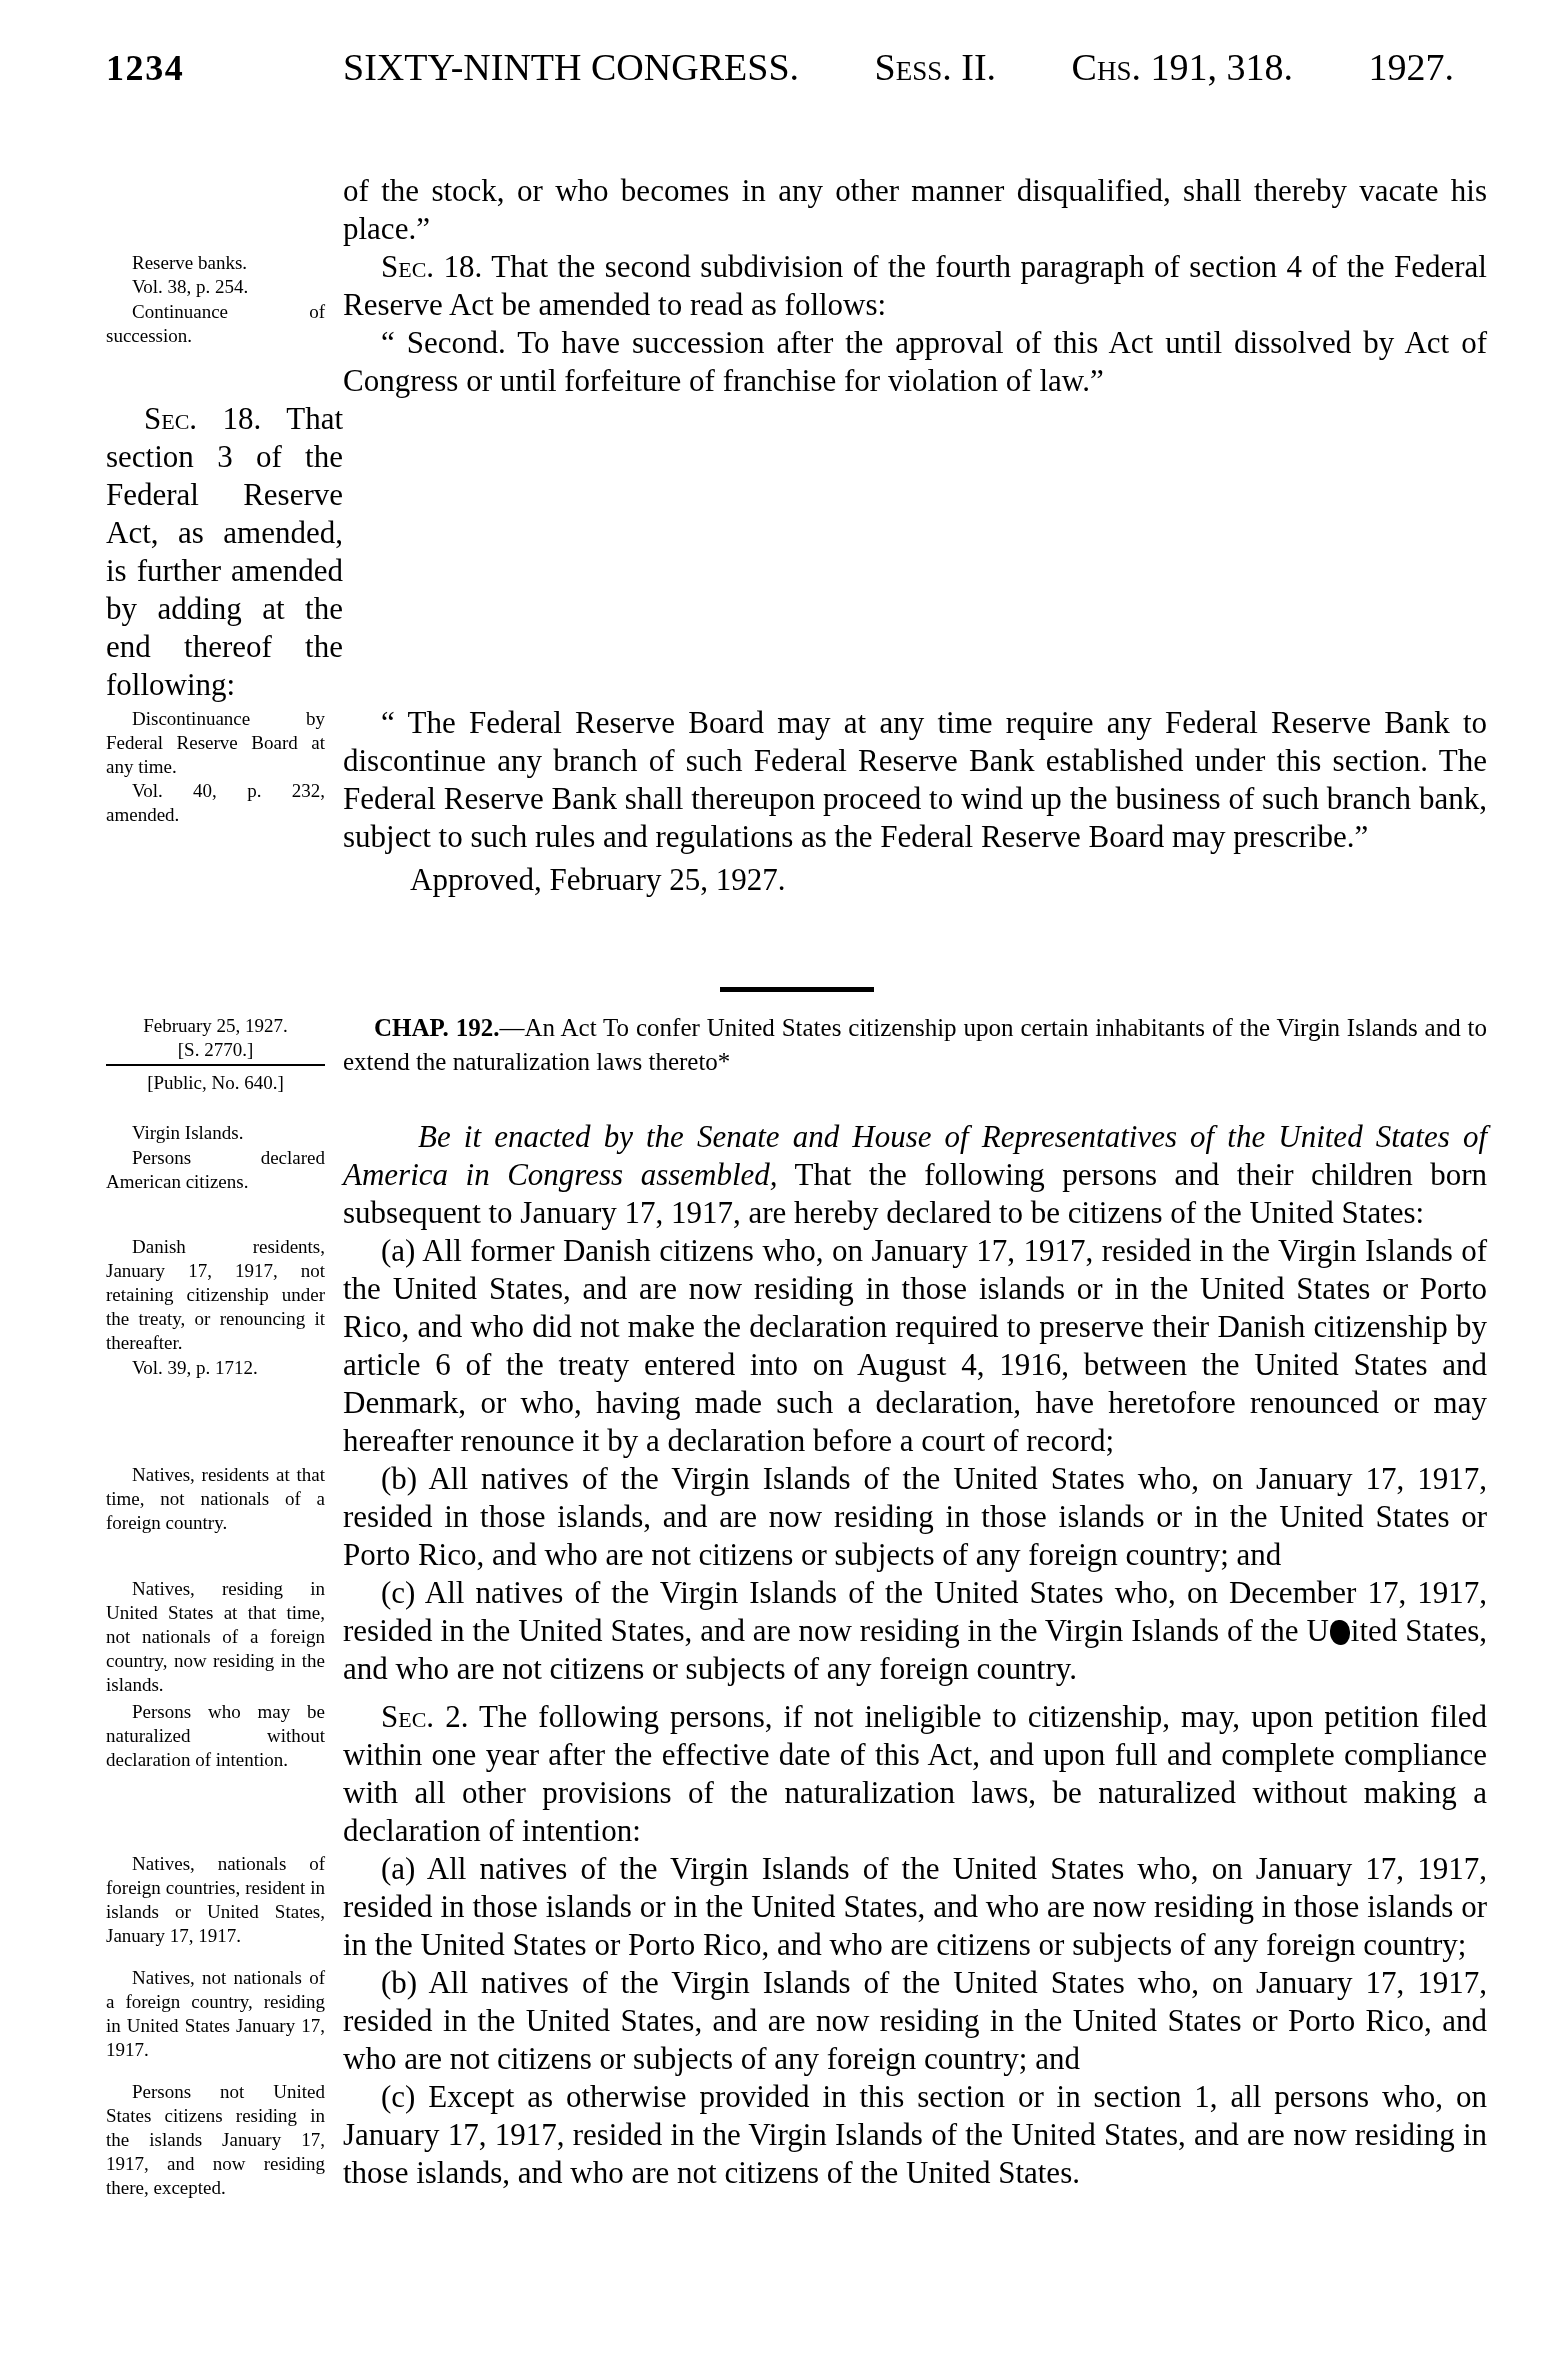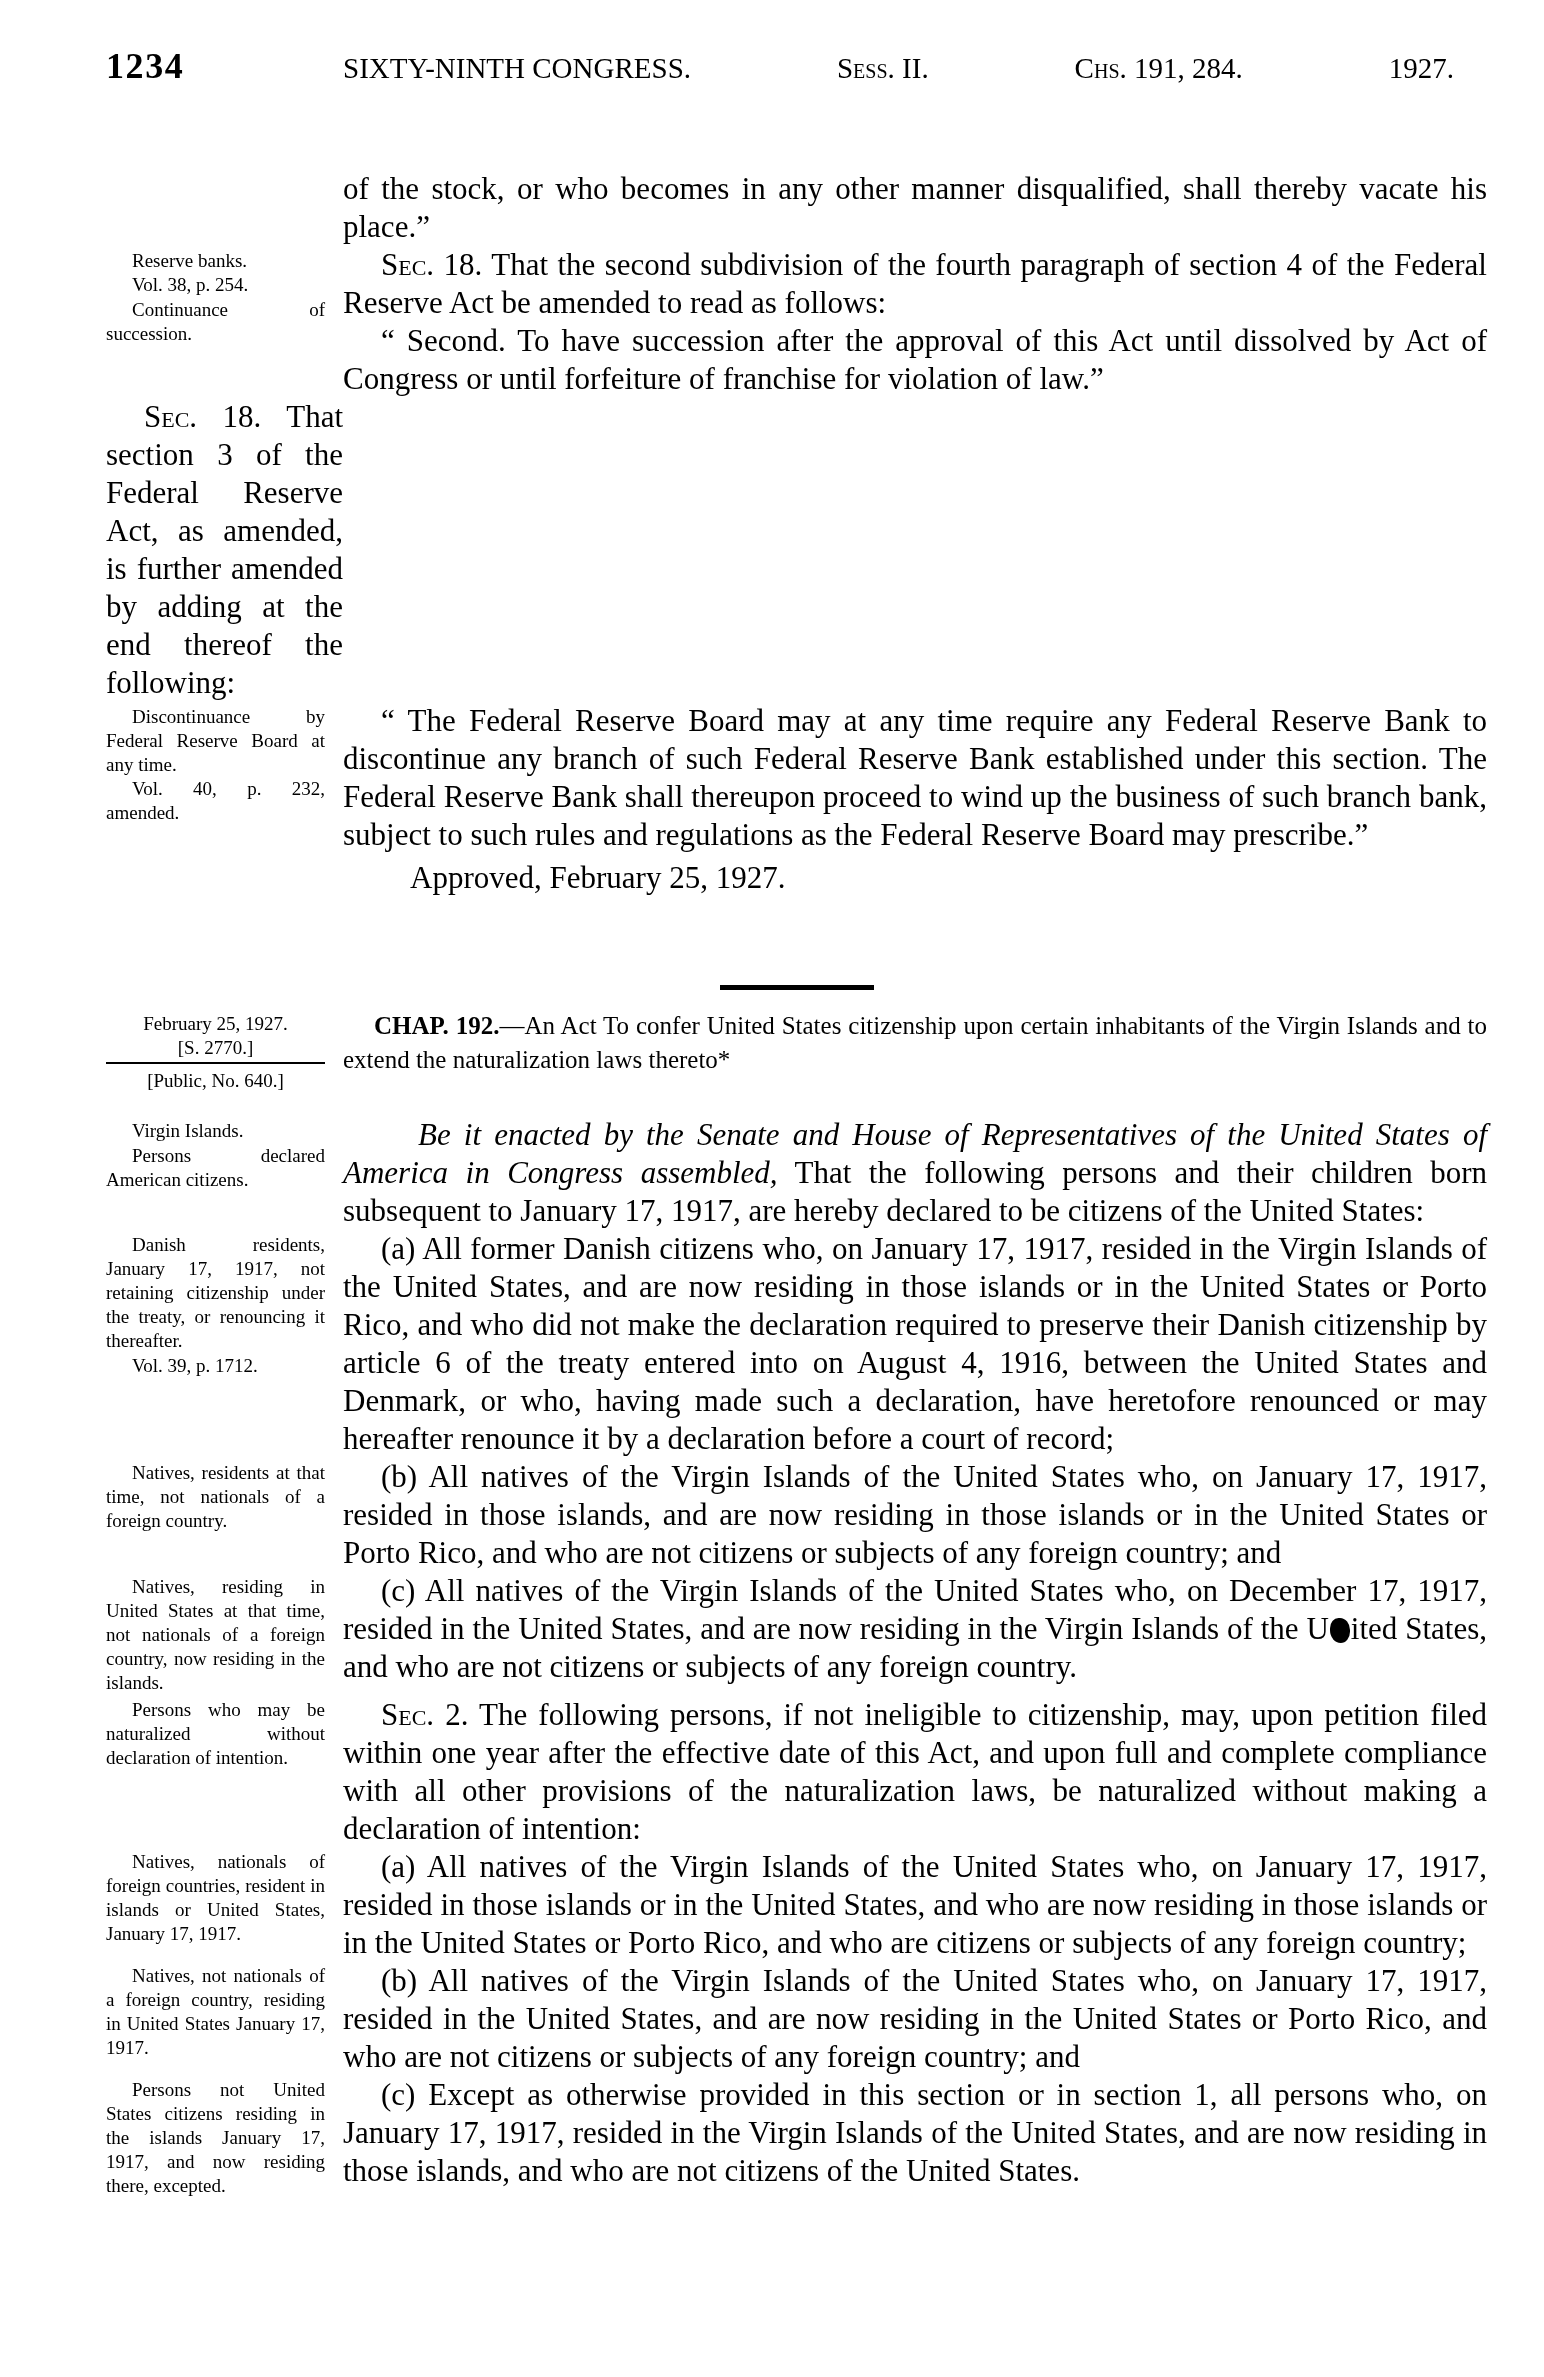--- a/index.html
+++ b/index.html
@@ -10,21 +10,21 @@
     background: #ffffff;
     color: #000;
     font-family: Liberation Serif, serif;
     overflow: hidden;
   }
   .content { padding: 45px 57px 0 106px; }
 
   
   .header-row { display: grid; grid-template-columns: 237px 1144px; align-items: baseline; }
   .page-number { font-size: 36px; font-weight: bold; letter-spacing: 1.6px; }
-  .running-header { display: flex; justify-content: space-between; font-size: 29px; padding-right: 33px; }
+  .running-header { display: flex; justify-content: space-between; font-size: 38px; padding-right: 33px; }
   .sc { font-variant: small-caps; }
 
   
   .row { display: grid; grid-template-columns: 237px 1144px; }
   .margin-cell { font-size: 19px; line-height: 24px; text-align: justify; padding-right: 18px; padding-top: 2.5px; }
   .note { text-indent: 26px; margin: 0 0 0.8px 0; }
   .body-cell { font-size: 31px; line-height: 38px; text-align: justify; hyphens: auto; }
   .para { margin: 0; text-indent: 38px; }
   .para.noindent { text-indent: 0; }
   .para.approved { text-indent: 67px; text-align: left; }
@@ -61,21 +61,21 @@
 <body>
 
 <div class="page">
   <div class="content">
 
     <div class="header-row">
       <div class="page-number">1234</div>
       <div class="running-header">
         <span>SIXTY-NINTH CONGRESS.</span>
         <span class="sc">Sess. II.</span>
-        <span class="sc">Chs. 191, 284.</span>
+        <span class="sc">Chs. 191, 318.</span>
         <span>1927.</span>
       </div>
     </div>
 
     <div class="row row-continuation">
       <div class="margin-cell"></div>
       <div class="body-cell">
         <p class="para noindent">of the stock, or who becomes in any other manner disqualified, shall thereby vacate his place.”</p>
       </div>
     </div>

